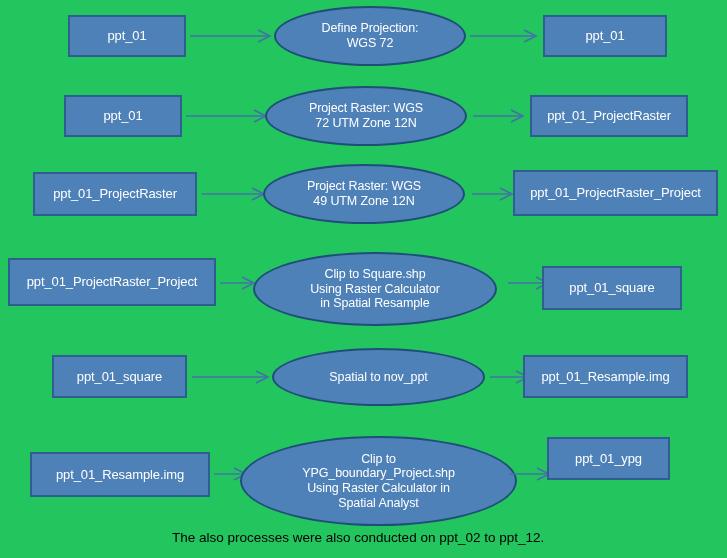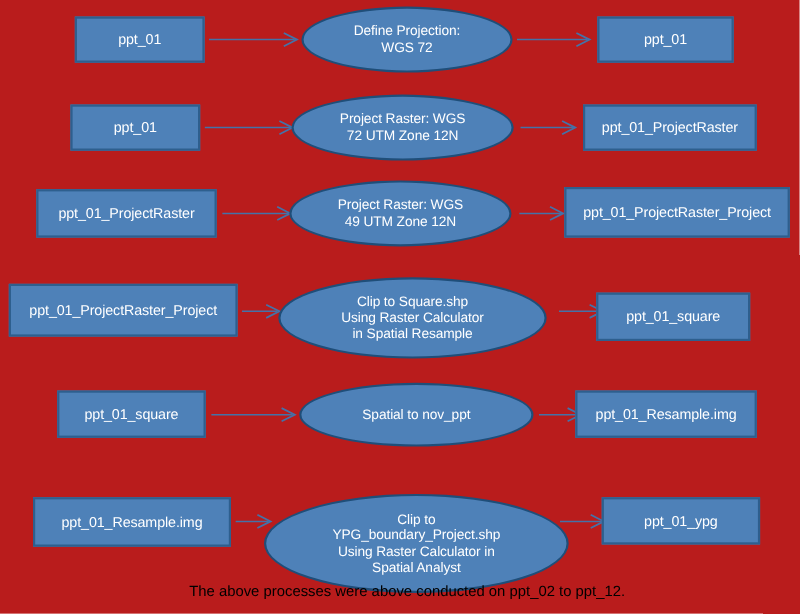--- a/index.html
+++ b/index.html
@@ -7,21 +7,21 @@
     padding: 0;
     background: #ffffff;
   }
   body {
     font-family: "Liberation Sans", sans-serif;
   }
   #canvas {
     position: relative;
     width: 727px;
     height: 558px;
-    background: #b91c1c;
+    background: #22c55e;
     overflow: hidden;
   }
   .node {
     position: absolute;
     box-sizing: border-box;
     display: flex;
     align-items: center;
     justify-content: center;
     text-align: center;
     color: #ffffff;
@@ -186,33 +186,33 @@
 
   <div class="node rect" style="left:30px; top:452px; width:180px; height:45px;">
     <span>ppt_01_Resample.img</span>
   </div>
 
   <svg class="arrow" style="left:214px; top:465px;" width="36" height="18" viewBox="0 0 36 18">
     <line x1="0" y1="9" x2="30" y2="9" stroke="#4472A8" stroke-width="1.4"></line>
     <polyline points="20,3 32,9 20,15" fill="none" stroke="#4472A8" stroke-width="1.6"></polyline>
   </svg>
 
-  <div class="node ellipse" style="left:240px; top:449px; width:277px; height:90px;">
+  <div class="node ellipse" style="left:240px; top:436px; width:277px; height:90px;">
     <div class="lines">
       <div>Clip to</div>
       <div>YPG_boundary_Project.shp</div>
       <div>Using Raster Calculator in</div>
       <div>Spatial Analyst</div>
     </div>
   </div>
 
   <svg class="arrow" style="left:509px; top:465px;" width="44" height="18" viewBox="0 0 44 18">
     <line x1="0" y1="9" x2="38" y2="9" stroke="#4472A8" stroke-width="1.4"></line>
     <polyline points="28,3 40,9 28,15" fill="none" stroke="#4472A8" stroke-width="1.6"></polyline>
   </svg>
 
-  <div class="node rect" style="left:547px; top:452px; width:144px; height:43px;">
+  <div class="node rect" style="left:547px; top:437px; width:123px; height:43px;">
     <span>ppt_01_ypg</span>
   </div>
 
-  <div class="caption" style="left:172px; top:530px;">The above processes were above conducted on ppt_02 to ppt_12.</div>
+  <div class="caption" style="left:172px; top:530px;">The also processes were also conducted on ppt_02 to ppt_12.</div>
 
 </div>
 
 </body></html>

